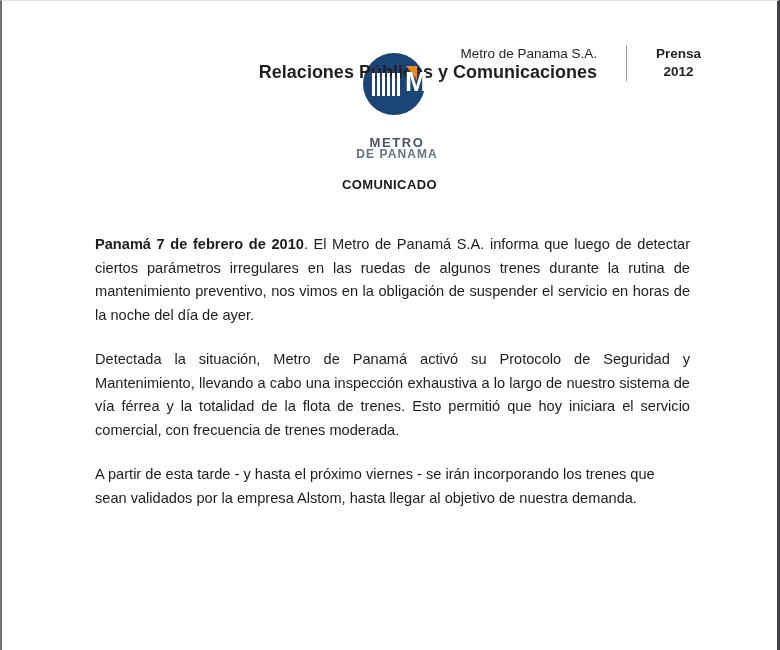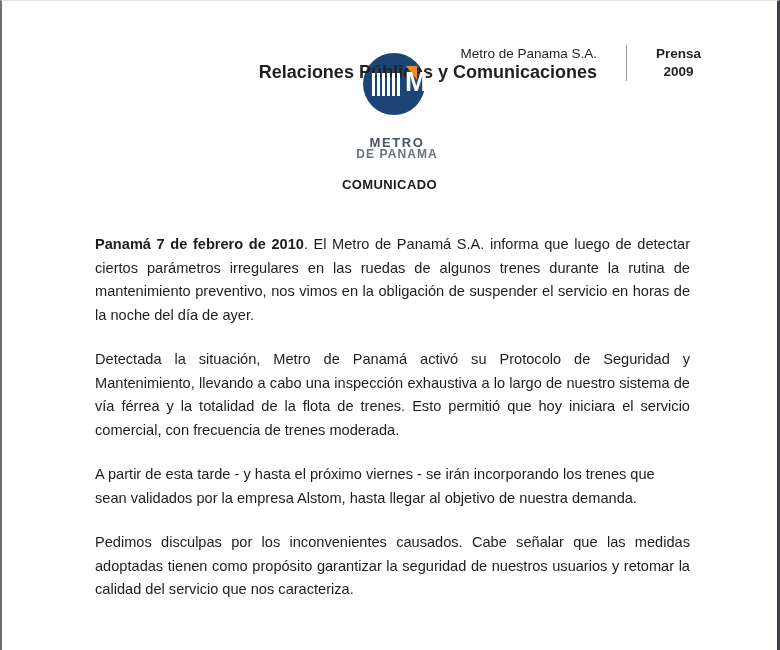--- a/index.html
+++ b/index.html
@@ -231,36 +231,33 @@
     </div>
 
     <div class="header-text">
       <div class="org-lines">
         <div class="org-line1">Metro de Panama S.A.</div>
         <div class="org-line2">Relaciones Públicas y Comunicaciones</div>
       </div>
       <div class="header-divider"></div>
       <div class="meta-lines">
         <div class="meta-line">Prensa</div>
-        <div class="meta-line">2009</div>
+        <div class="meta-line">2012</div>
       </div>
     </div>
 
   </div>
 
   <h1 class="doc-title">COMUNICADO</h1>
 
   <div class="body-copy">
     <p class="para">
       <span class="lead">Panamá 7 de febrero de 2010</span><span>. El Metro de Panamá S.A. informa que luego de detectar ciertos  parámetros irregulares en  las  ruedas  de  algunos  trenes durante la rutina de mantenimiento preventivo, nos vimos en la obligación de suspender el servicio en horas de la noche del día de ayer.</span>
     </p>
     <p class="para">
       <span class="lead"></span><span>Detectada la situación, Metro de Panamá activó su Protocolo de Seguridad y Mantenimiento, llevando a cabo una inspección exhaustiva a lo largo de nuestro sistema de vía férrea y la totalidad de la flota de trenes. Esto permitió  que hoy iniciara el servicio comercial,  con frecuencia de trenes moderada.</span>
     </p>
     <p class="para left">
       <span class="lead"></span><span>A partir de esta tarde - y hasta el próximo viernes - se irán incorporando los trenes que sean validados por la empresa Alstom, hasta llegar al objetivo de nuestra demanda.</span>
     </p>
-    <p class="para">
-      <span class="lead"></span><span>Pedimos disculpas  por los inconvenientes causados. Cabe señalar que las medidas adoptadas tienen como propósito  garantizar la seguridad de nuestros usuarios y retomar la calidad del servicio que nos caracteriza.</span>
-    </p>
   </div>
 
 </div>
 
 </body></html>

